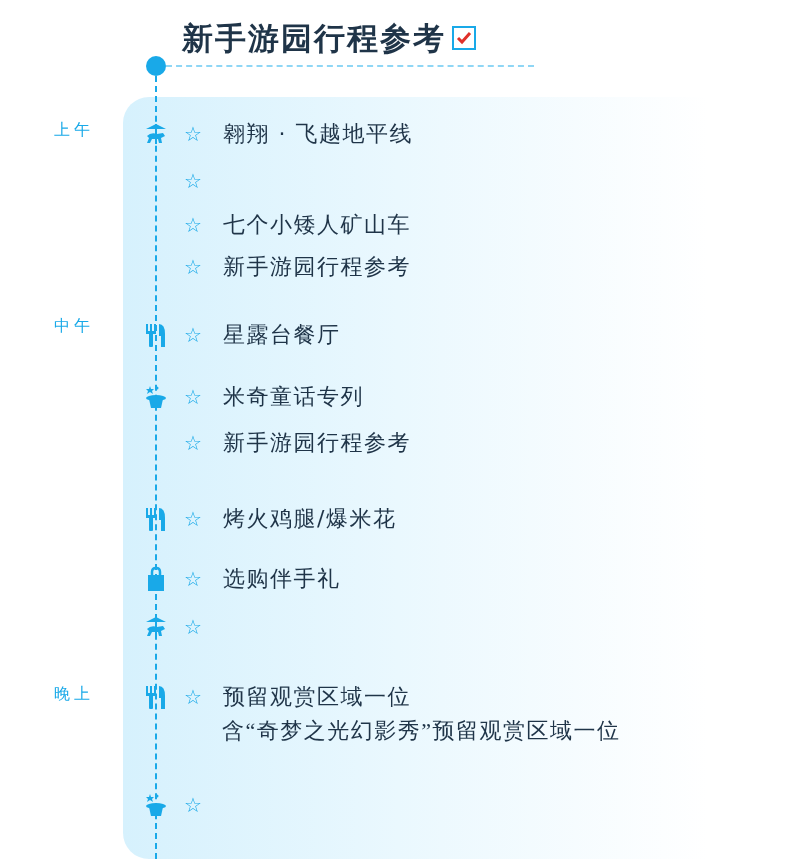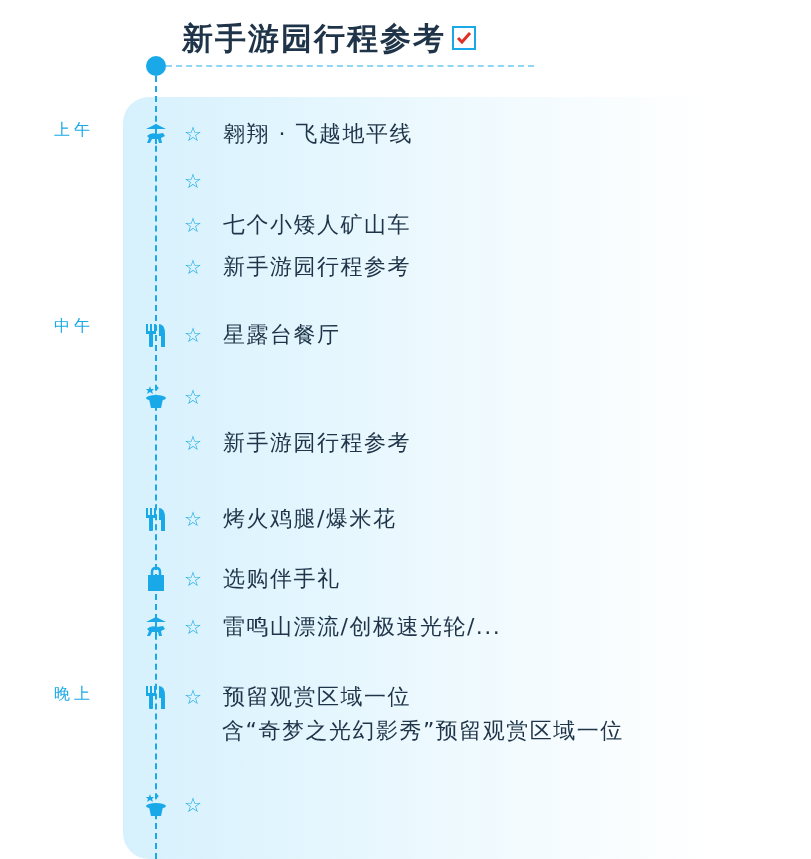--- a/index.html
+++ b/index.html
@@ -9,21 +9,21 @@
   .check svg{position:absolute;left:2px;top:2px;}
   .dot{position:absolute;left:146px;top:56px;width:20px;height:20px;border-radius:50%;background:#19a9e8;}
   .hline{position:absolute;left:166px;top:65px;width:368px;border-top:2px dashed #8fd6f5;}
   .vline{position:absolute;left:155px;top:76px;height:783px;border-left:2px dashed #19a9e8;}
   .card{position:absolute;left:123px;top:97px;width:688px;height:762px;border-radius:26px 0 0 26px;background:linear-gradient(90deg,#d6f1fd 0%,#eaf8fe 40%,#ffffff 85%);}
   .period{position:absolute;left:54px;font-size:16px;color:#19a9e8;letter-spacing:4px;}
   .row{position:absolute;left:143px;height:30px;display:flex;align-items:center;}
   .ico{width:26px;height:26px;display:flex;align-items:center;justify-content:center;}
   .star{width:24px;margin-left:12px;color:#19a9e8;font-size:20px;text-align:center;}
   .txt{margin-left:18px;font-size:22px;color:#1f3448;letter-spacing:1.5px;white-space:nowrap;}
-  .txt2{position:absolute;left:222px;font-size:22px;color:#1f3448;letter-spacing:1.5px;white-space:nowrap;}
+  .txt2{position:absolute;left:222px;font-size:22px;color:#1f3448;letter-spacing:1.5px;white-space:nowrap;font-family:Liberation Serif, serif;}
 </style>
 </head>
 <body>
 
 <div class="card"></div>
 <div class="vline"></div>
 <div class="hline"></div>
 <div class="dot"></div>
 
 <div class="title"><span>新手游园行程参考</span><span class="check"><svg width="16" height="16" viewBox="0 0 16 16">
@@ -76,20 +76,21 @@
 <div class="row" style="top:382px">
   <span class="ico">
       <svg width="26" height="26" viewBox="0 0 26 26">
         <path d="M7 2 L8 5 L11 5 L9 7 L10 10 L7 8 L4 10 L5 7 L3 5 L6 5 Z" fill="#19a9e8"></path>
         <circle cx="14" cy="4" r="1.5" fill="#19a9e8"></circle>
         <ellipse cx="13" cy="14" rx="10" ry="3" fill="#19a9e8"></ellipse>
         <path d="M6 15 L8 24 L18 24 L20 15 Z" fill="#19a9e8"></path>
       </svg>
     </span>
   <span class="star">☆</span>
+  <span class="txt">米奇童话专列</span>
 </div>
 <div class="row" style="top:428px">
   <span class="ico"></span>
   <span class="star">☆</span>
   <span class="txt">新手游园行程参考</span>
 </div>
 <div class="row" style="top:504px">
   <span class="ico">
       <svg width="22" height="26" viewBox="0 0 22 26">
         <rect x="1" y="2" width="2" height="8" fill="#19a9e8"></rect>
@@ -115,21 +116,20 @@
 </div>
 <div class="row" style="top:612px">
   <span class="ico">
       <svg width="26" height="26" viewBox="0 0 26 26">
         <path d="M3 8 L13 3 L23 8 Z" fill="#19a9e8"></path>
         <rect x="12" y="3" width="2" height="20" fill="#19a9e8"></rect>
         <path d="M4 15 Q8 11 14 13 L20 12 L22 15 L18 17 L19 22 L16 22 L15 18 L9 18 L7 22 L4 22 L6 17 Z" fill="#19a9e8"></path>
       </svg>
     </span>
   <span class="star">☆</span>
-  <span class="txt">雷鸣山漂流/创极速光轮/...</span>
 </div>
 <div class="row" style="top:682px">
   <span class="ico">
       <svg width="22" height="26" viewBox="0 0 22 26">
         <rect x="1" y="2" width="2" height="8" fill="#19a9e8"></rect>
         <rect x="5" y="2" width="2" height="8" fill="#19a9e8"></rect>
         <rect x="9" y="2" width="2" height="8" fill="#19a9e8"></rect>
         <rect x="1" y="9" width="10" height="3" fill="#19a9e8"></rect>
         <rect x="4" y="11" width="4" height="14" rx="1" fill="#19a9e8"></rect>
         <path d="M14 2 Q20 2 20 12 L20 25 L16 25 L16 14 L14 14 Z" fill="#19a9e8"></path>

